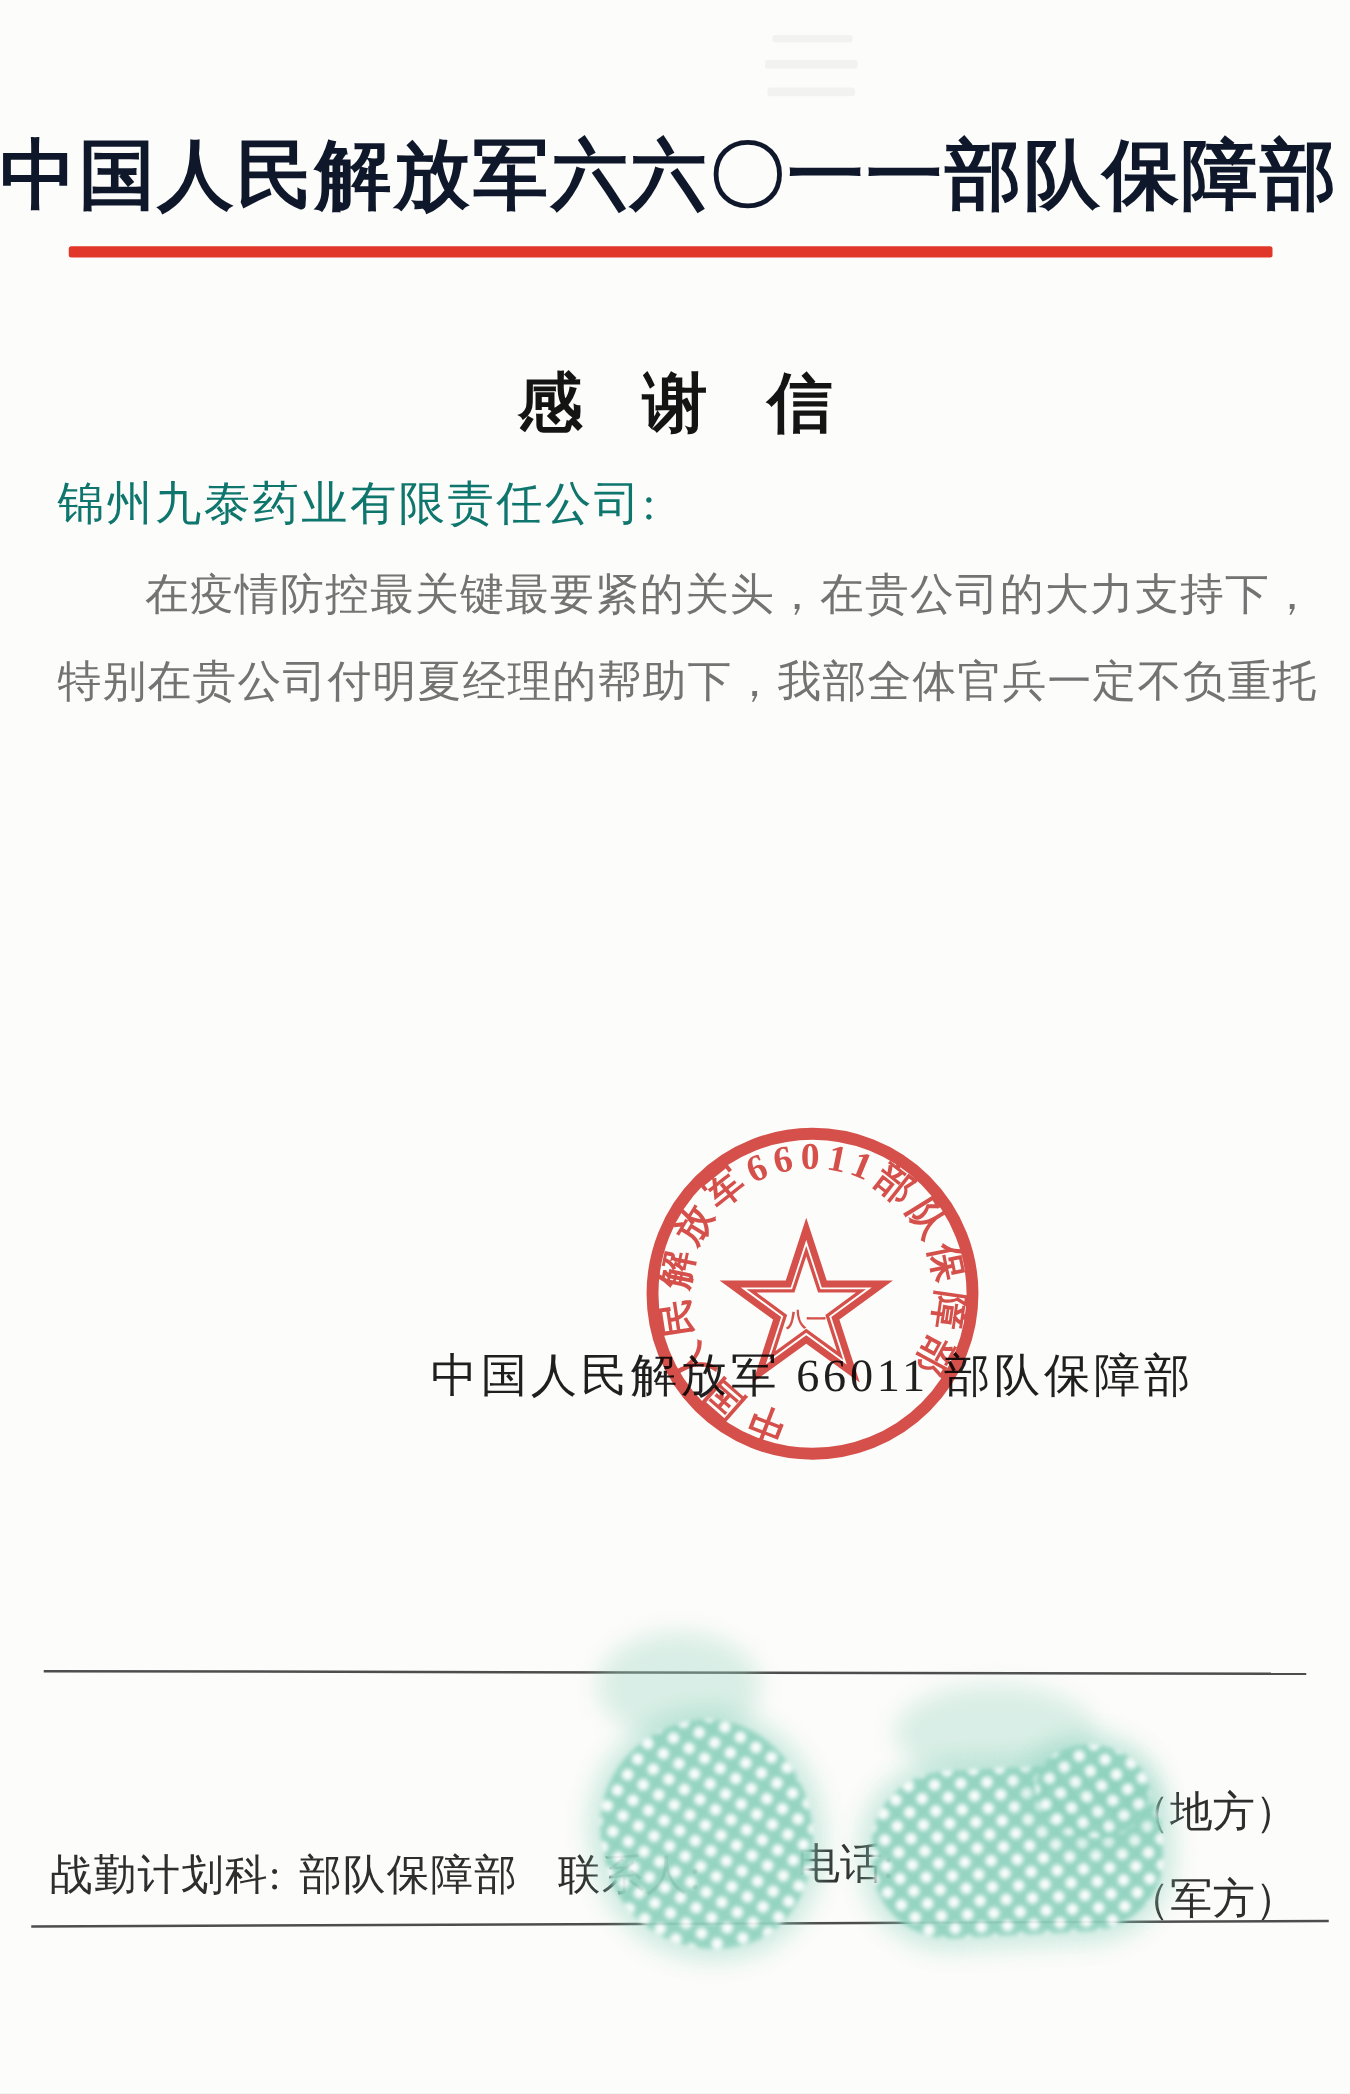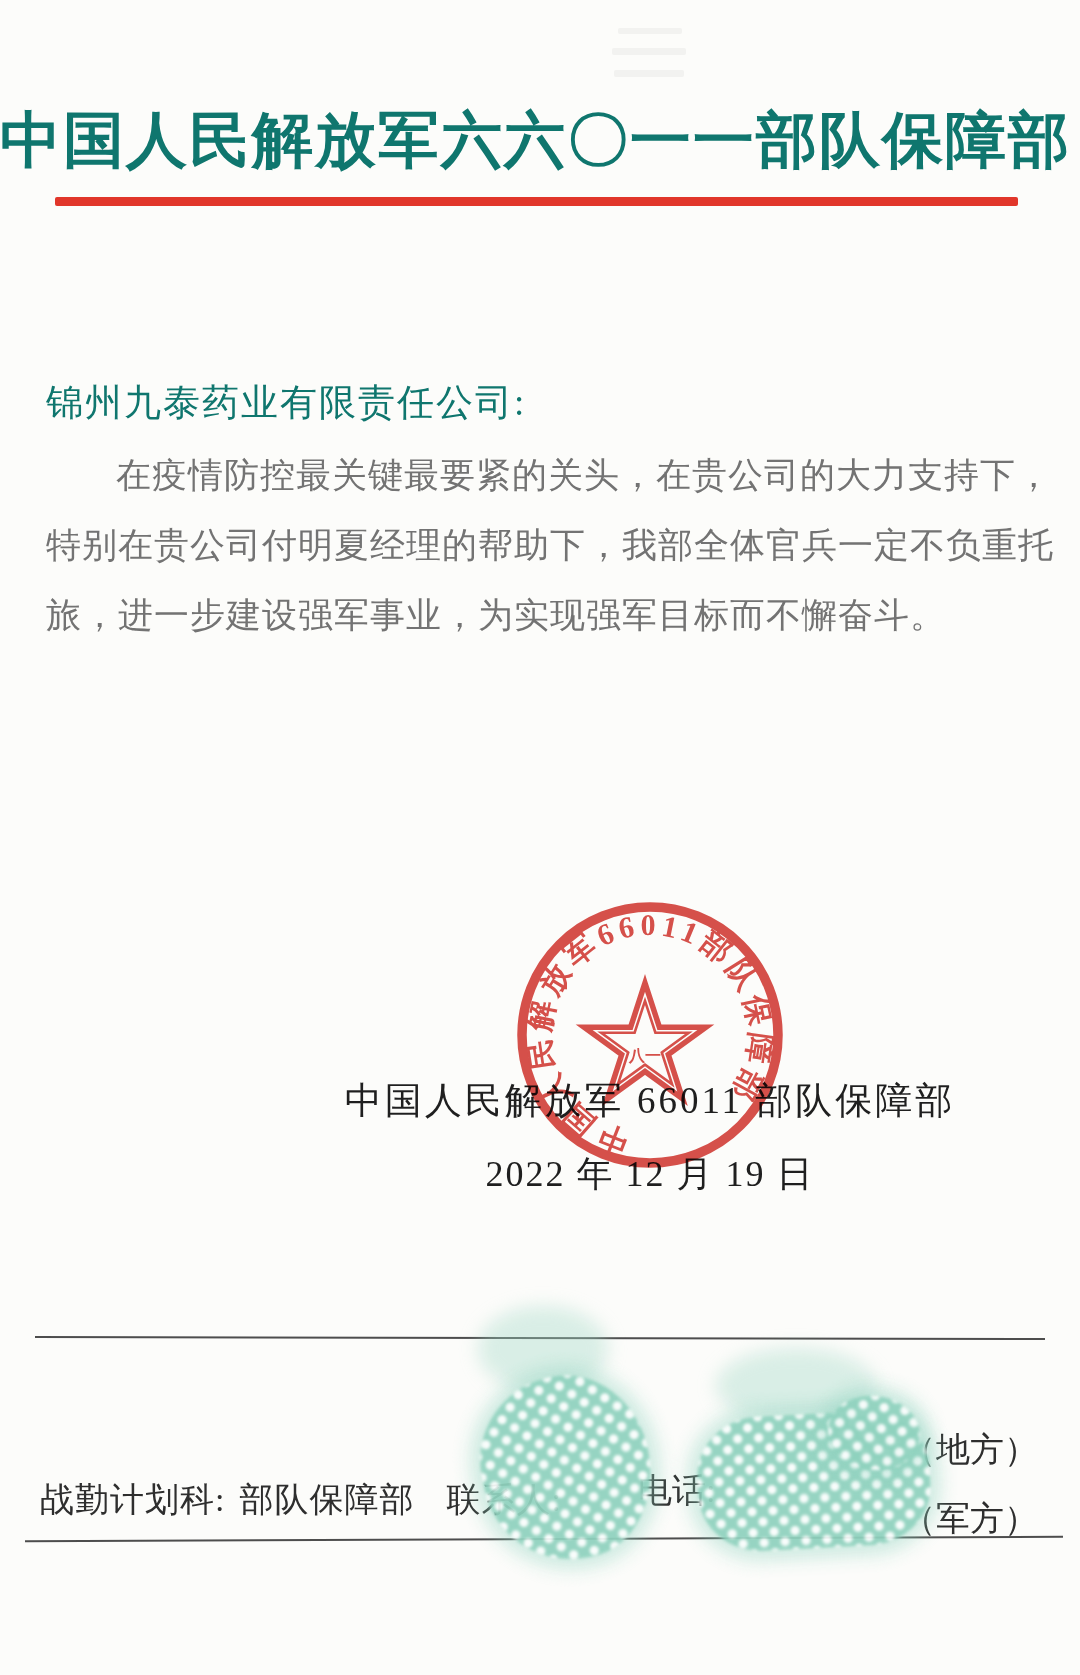--- a/index.html
+++ b/index.html
@@ -10,21 +10,21 @@
     color:#262626;
   }
   
   .ghost{position:absolute; background:rgba(120,120,120,.07); border-radius:2px;}
   .g1{left:618px;top:28px;width:64px;height:6px;}
   .g2{left:612px;top:48px;width:74px;height:7px;}
   .g3{left:614px;top:70px;width:70px;height:7px;}
 
   .header-title{
     position:absolute; left:0; top:100px; width:1030px; text-align:center;
-    font-size:61px; font-weight:bold; color:#0f766e; letter-spacing:2px; white-space:nowrap;
+    font-size:61px; font-weight:bold; color:#0f172a; letter-spacing:2px; white-space:nowrap;
   }
   .header-rule{
     position:absolute; left:55px; top:197px; width:963px; height:9px;
     background:#e1362a; border-radius:2px;
   }
   .letter-title{
     position:absolute; left:0; top:288px; width:1080px; text-align:center;
     font-size:52px; font-weight:bold; color:#141414; letter-spacing:48px; padding-left:48px;
     box-sizing:border-box; white-space:nowrap;
   }
@@ -94,44 +94,43 @@
 
 <div class="page">
 
   <div class="ghost g1"></div>
   <div class="ghost g2"></div>
   <div class="ghost g3"></div>
 
   <div class="header-title">中国人民解放军六六〇一一部队保障部</div>
   <div class="header-rule"></div>
 
+  <div class="letter-title">感谢信</div>
 
   <div class="salutation">锦州九泰药业有限责任公司:</div>
 
   <div class="body-block">
     <div class="body-line first">在疫情防控最关键最要紧的关头，在贵公司的大力支持下，</div>
     <div class="body-line">特别在贵公司付明夏经理的帮助下，我部全体官兵一定不负重托</div>
-    <div class="body-line last">旅，进一步建设强军事业，为实现强军目标而不懈奋斗。</div>
   </div>
 
   <svg class="seal" viewBox="0 0 280 280">
     <defs>
       <path id="sealArc" d="M 122.6 238.5 A 100 100 0 1 1 157.4 238.5" fill="none"></path>
     </defs>
     <circle cx="140" cy="140" r="128" fill="none" stroke="#d5433d" stroke-width="9.5"></circle>
     <text font-size="30" fill="#d5433d" letter-spacing="5" font-family="'Liberation Serif','DejaVu Serif',serif" font-weight="bold">
       <textPath href="#sealArc" startOffset="2">中国人民解放军66011部队保障部</textPath>
     </text>
     <path d="M135 88 L149.4 132.2 L195.9 132.2 L158.3 159.6 L172.6 203.8 L135 176.5 L97.4 203.8 L111.7 159.6 L74.1 132.2 L120.6 132.2 Z" fill="none" stroke="#d5433d" stroke-width="5.5" stroke-linejoin="miter"></path>
     <path d="M135 105.9 L145.4 137.7 L178.8 137.7 L151.8 157.5 L162.1 189.3 L135 169.6 L107.9 189.3 L118.2 157.5 L91.2 137.7 L124.6 137.7 Z" fill="none" stroke="#d5433d" stroke-width="2.6" stroke-linejoin="miter"></path>
     <text x="135" y="166" font-size="16" text-anchor="middle" fill="#d5433d" font-family="'Liberation Serif','DejaVu Serif',serif" font-weight="bold">八一</text>
   </svg>
 
   <div class="signature-unit">中国人民解放军 66011 部队保障部</div>
-  <div class="signature-date">2022 年 12 月 19 日</div>
 
   <div class="rule rule-top"></div>
 
   <div class="footer-text f-right-top">5（地方）</div>
 
   <div class="footer-text f-left">
     <span>战勤计划科:</span><span class="gap"></span><span>部队保障部</span><span class="gap-wide"></span><span>联系人:</span>
   </div>
 
   <div class="footer-text f-phone">电话:</div>

